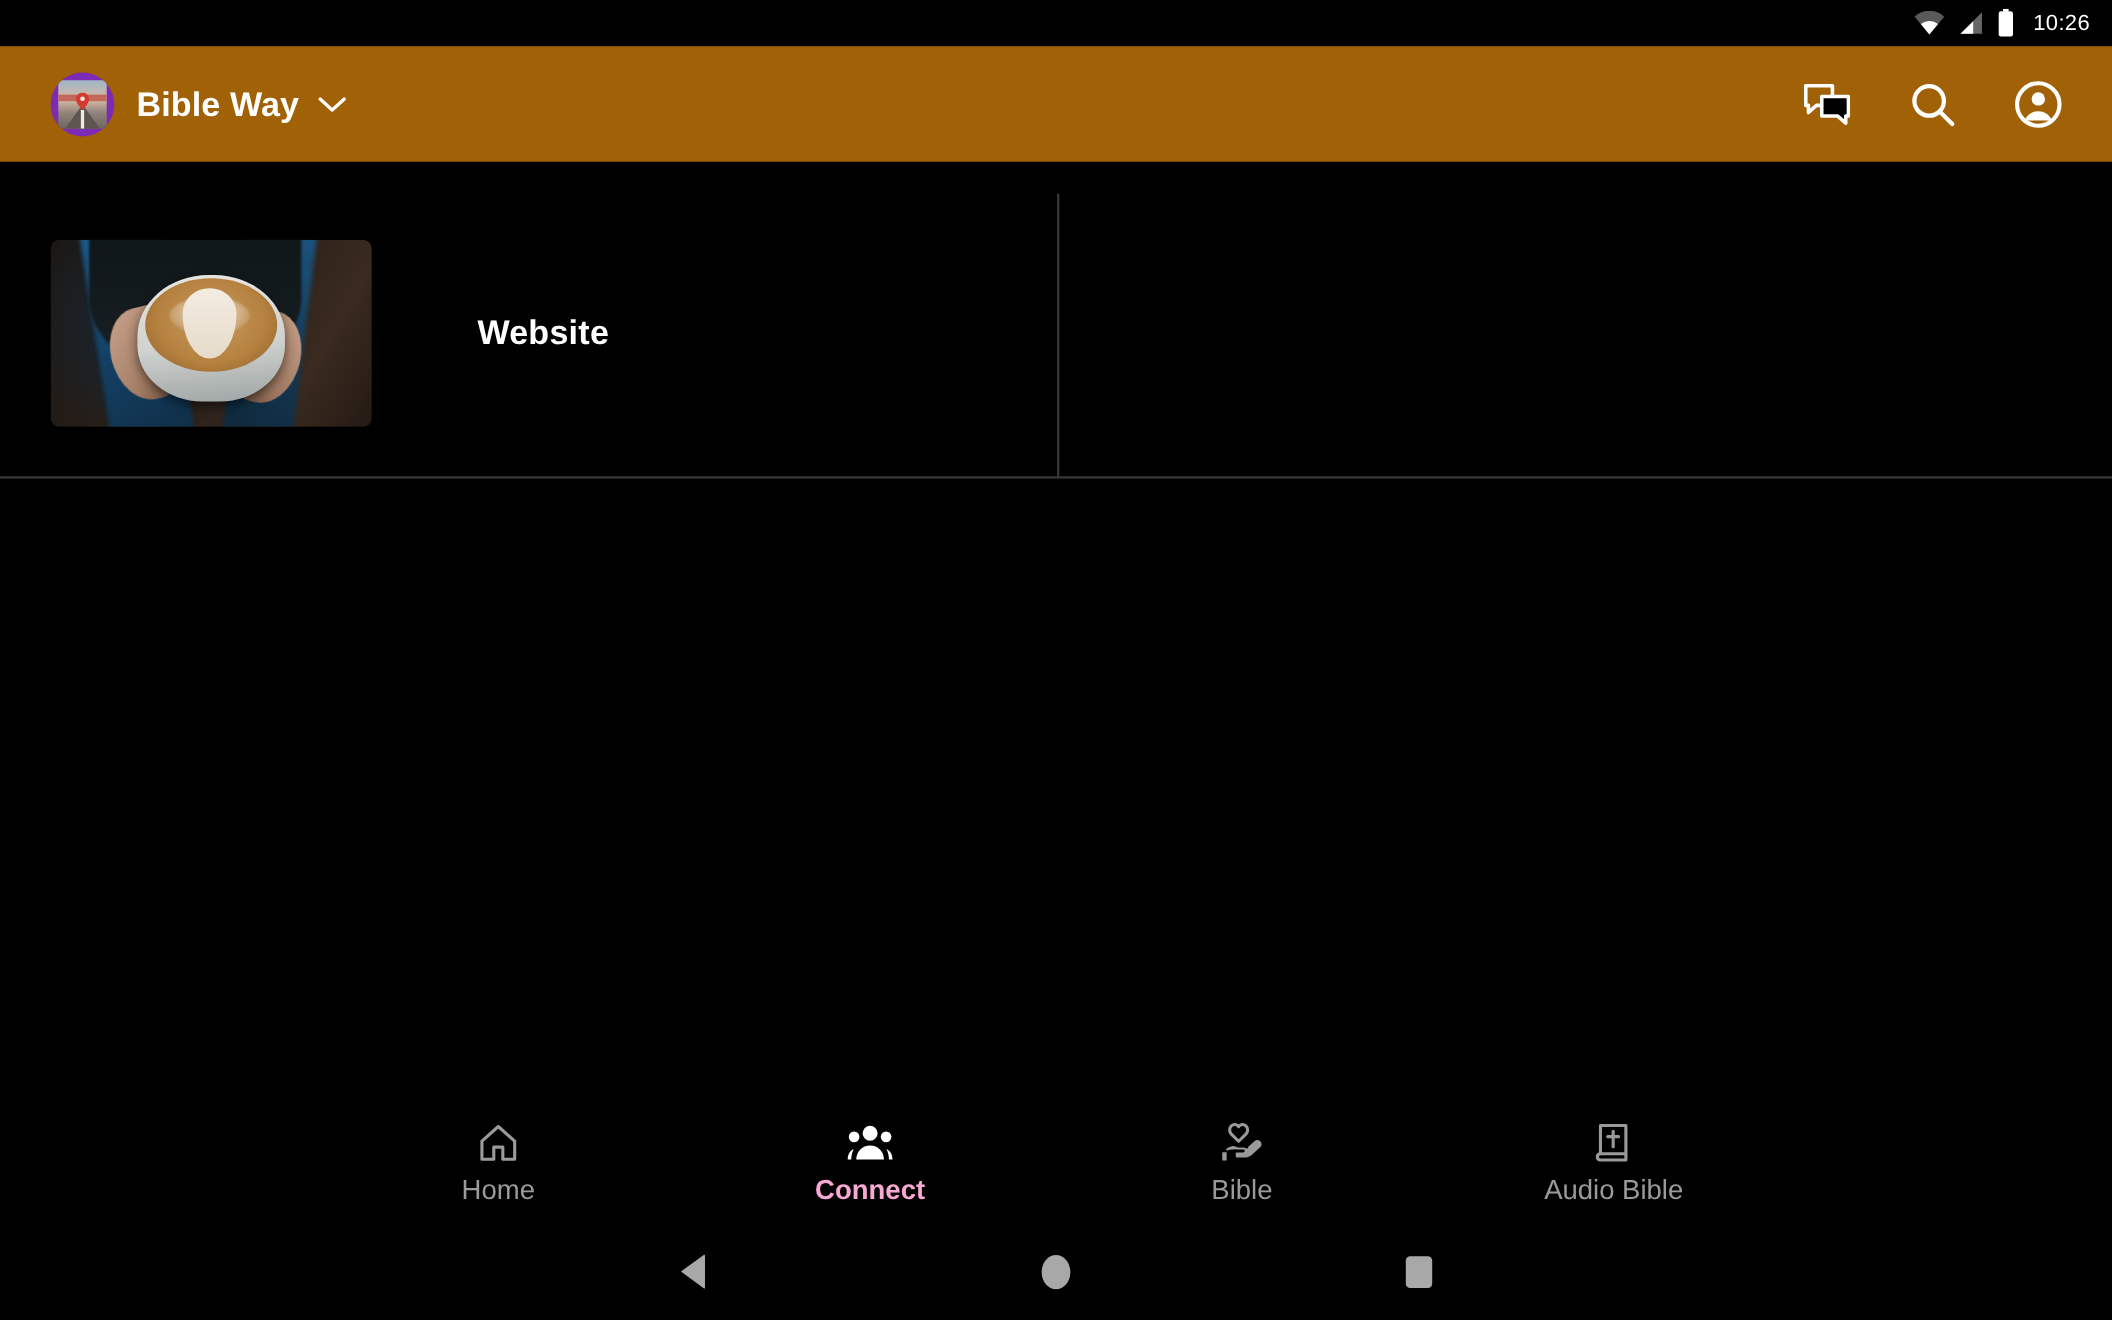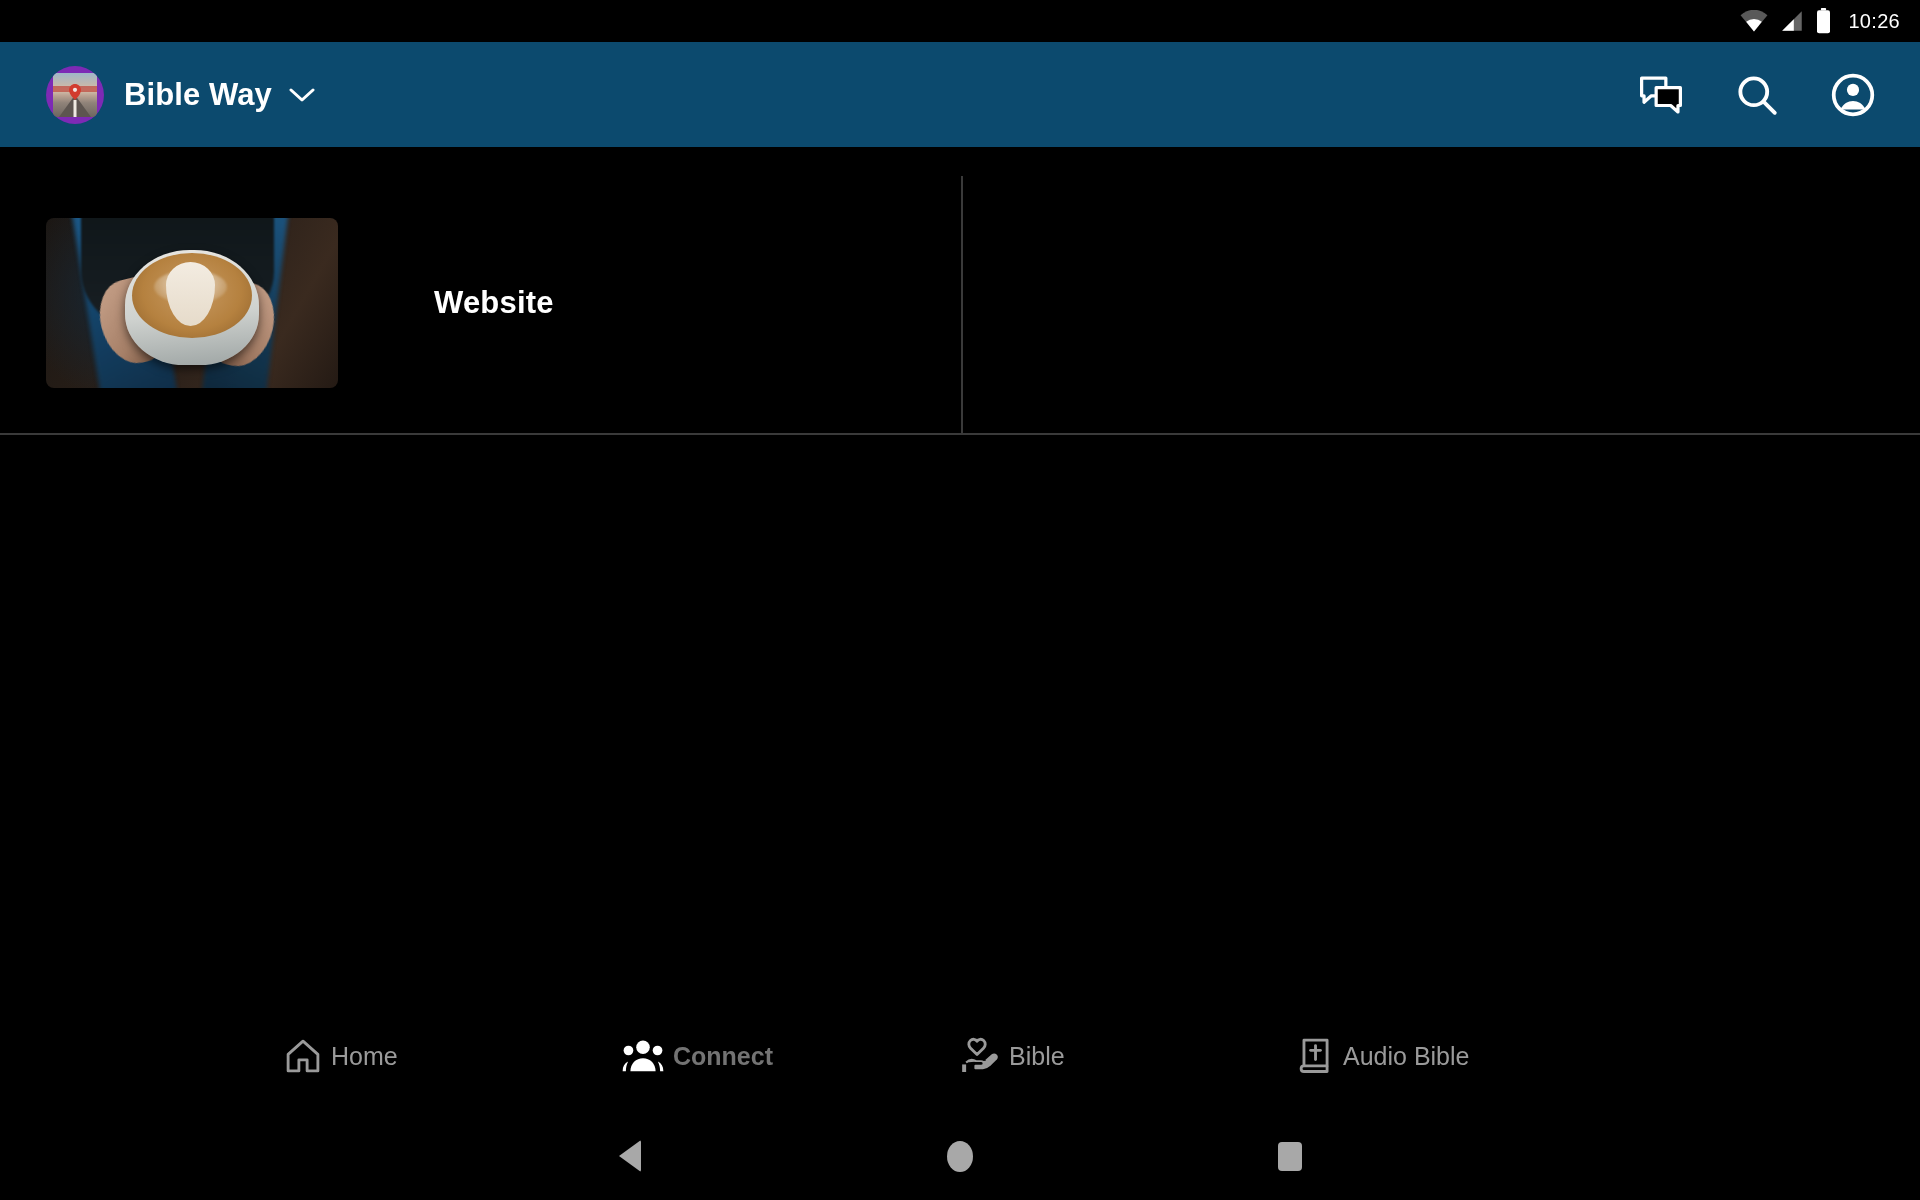--- a/index.html
+++ b/index.html
@@ -43,21 +43,21 @@
 
   
   .app-header {
     position: absolute;
     top: 42px; left: 0;
     width: 1920px;
     height: 105px;
     display: flex;
     align-items: center;
     padding: 0 28px 0 46px;
-    background: #0c4a6e;
+    background: #a16207;
   }
   .org-switcher {
     display: flex;
     align-items: center;
     gap: 0;
     cursor: pointer;
   }
   .org-avatar {
     width: 58px;
     height: 58px;
@@ -358,39 +358,39 @@
     height: 112px;
     display: flex;
     align-items: center;
     justify-content: center;
     gap: 0;
     background: #000;
   }
   .nav-item {
     width: 338px;
     display: flex;
-    flex-direction: row;
+    flex-direction: column;
     align-items: center;
     gap: 9px;
     cursor: pointer;
   }
   .nav-icon {
     height: 44px;
     display: flex;
     align-items: center;
     justify-content: center;
   }
   .nav-label {
     font-size: 25px;
     font-weight: 400;
     color: #9a9a9a;
     line-height: 1;
   }
   .nav-item.active .nav-label {
-    color: #737373;
+    color: #f9a8d4;
     font-weight: 700;
   }
 
   
   .system-nav {
     position: absolute;
     left: 0; bottom: 0;
     width: 1920px;
     height: 88px;
     display: flex;

